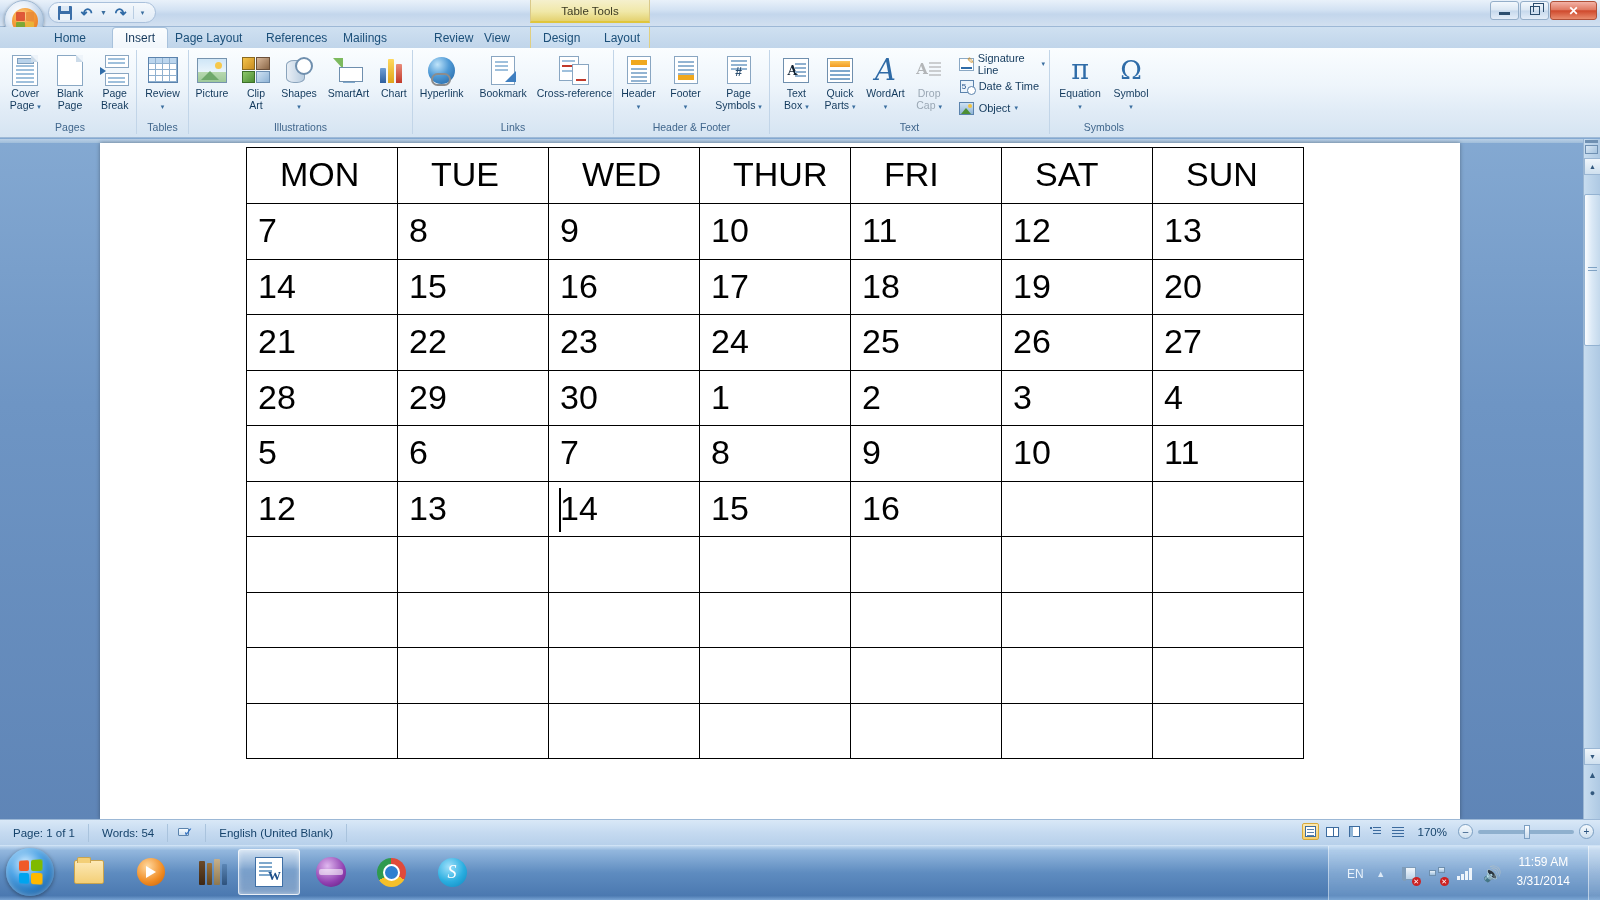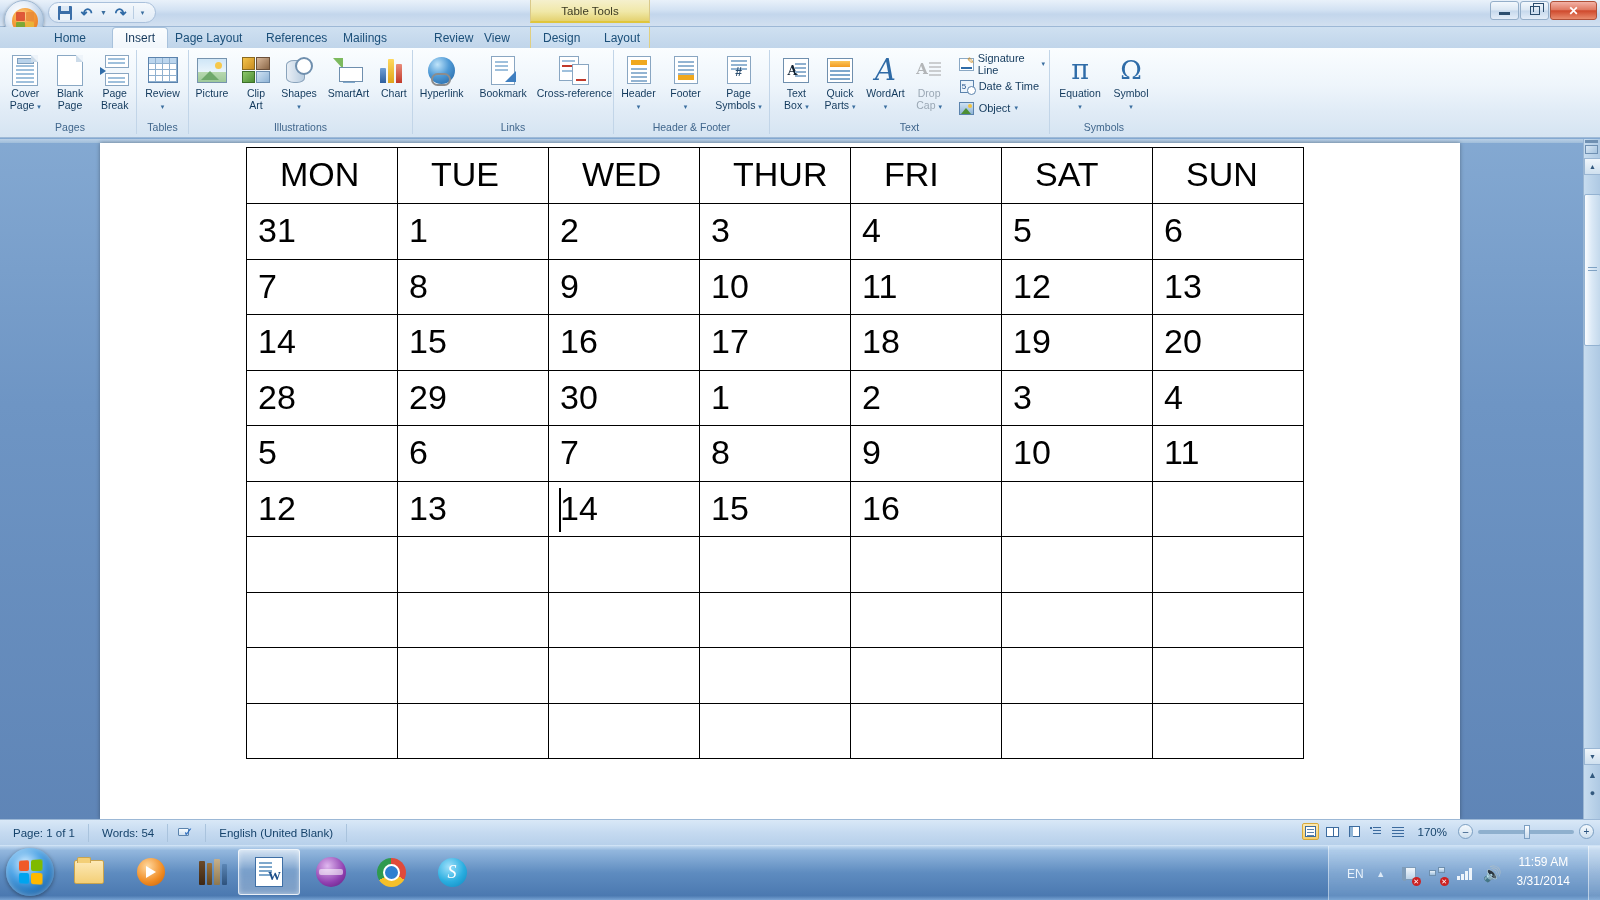--- a/index.html
+++ b/index.html
@@ -618,45 +618,45 @@
           <tr>
             <td class="hdr">MON</td>
             <td class="hdr">TUE</td>
             <td class="hdr">WED</td>
             <td class="hdr">THUR</td>
             <td class="hdr">FRI</td>
             <td class="hdr">SAT</td>
             <td class="hdr">SUN</td>
           </tr>
           <tr>
-            <td>31</td>
-            <td>1</td>
-            <td>2</td>
-            <td>3</td>
-            <td>4</td>
-            <td>5</td>
-            <td>6</td>
-          </tr>
-          <tr>
             <td>7</td>
             <td>8</td>
             <td>9</td>
             <td>10</td>
             <td>11</td>
             <td>12</td>
             <td>13</td>
           </tr>
           <tr>
             <td>14</td>
             <td>15</td>
             <td>16</td>
             <td>17</td>
             <td>18</td>
             <td>19</td>
             <td>20</td>
+          </tr>
+          <tr>
+            <td>21</td>
+            <td>22</td>
+            <td>23</td>
+            <td>24</td>
+            <td>25</td>
+            <td>26</td>
+            <td>27</td>
           </tr>
           <tr>
             <td>28</td>
             <td>29</td>
             <td>30</td>
             <td>1</td>
             <td>2</td>
             <td>3</td>
             <td>4</td>
           </tr>

